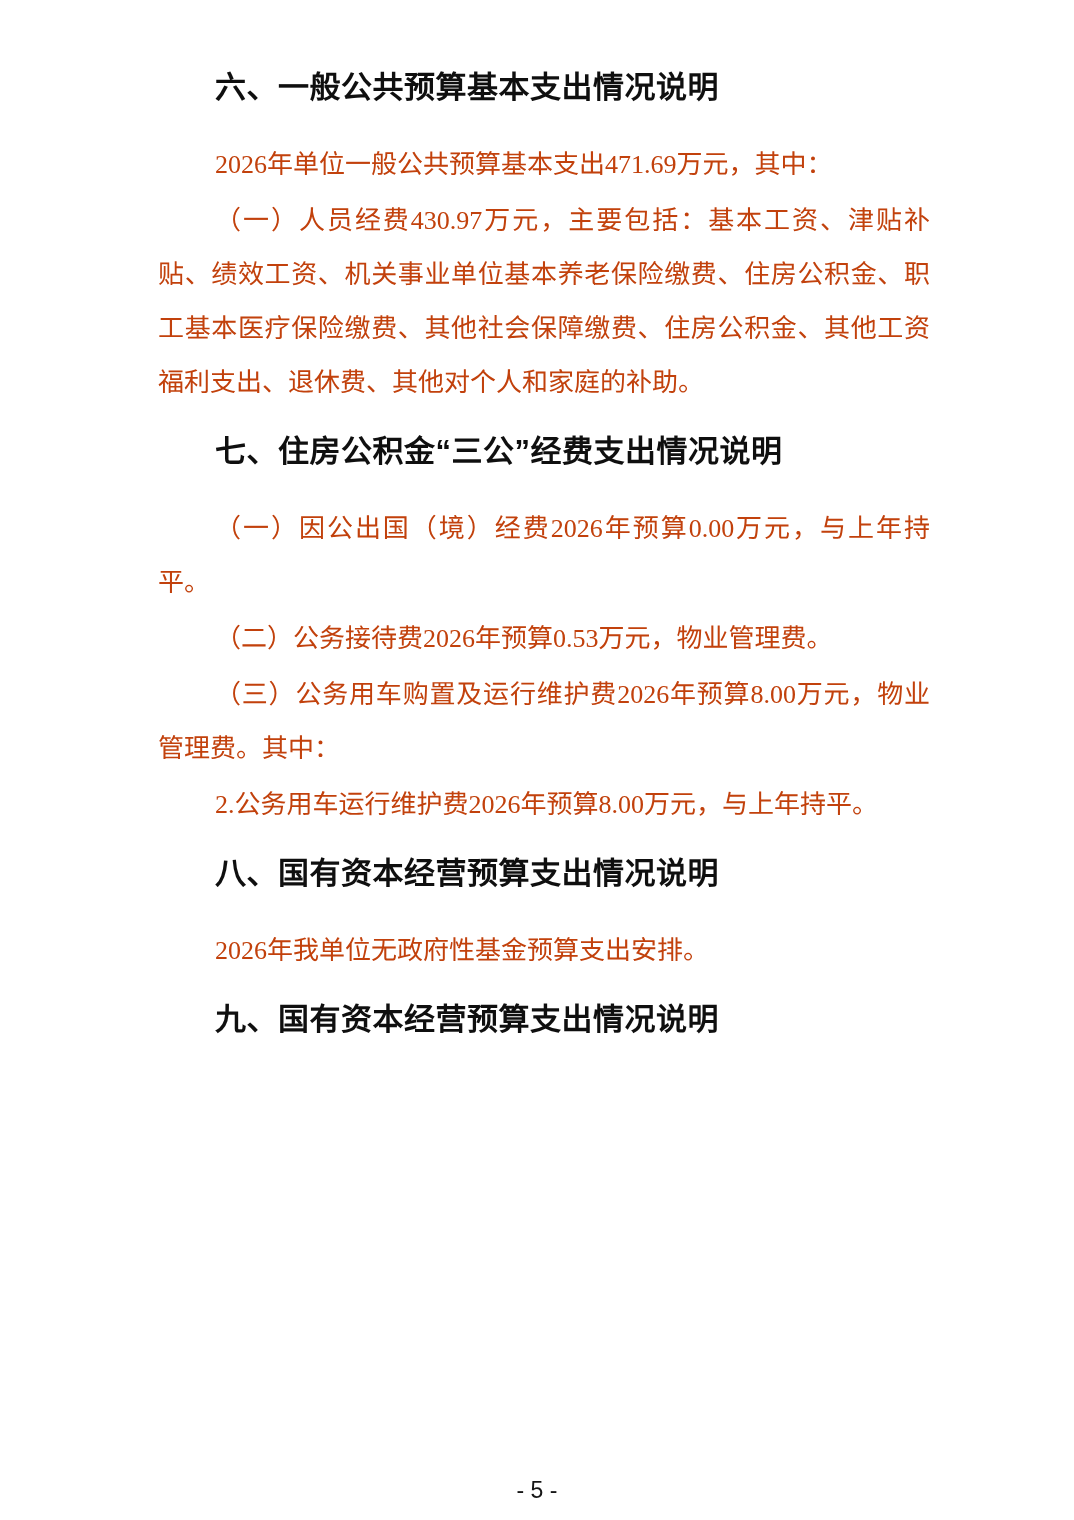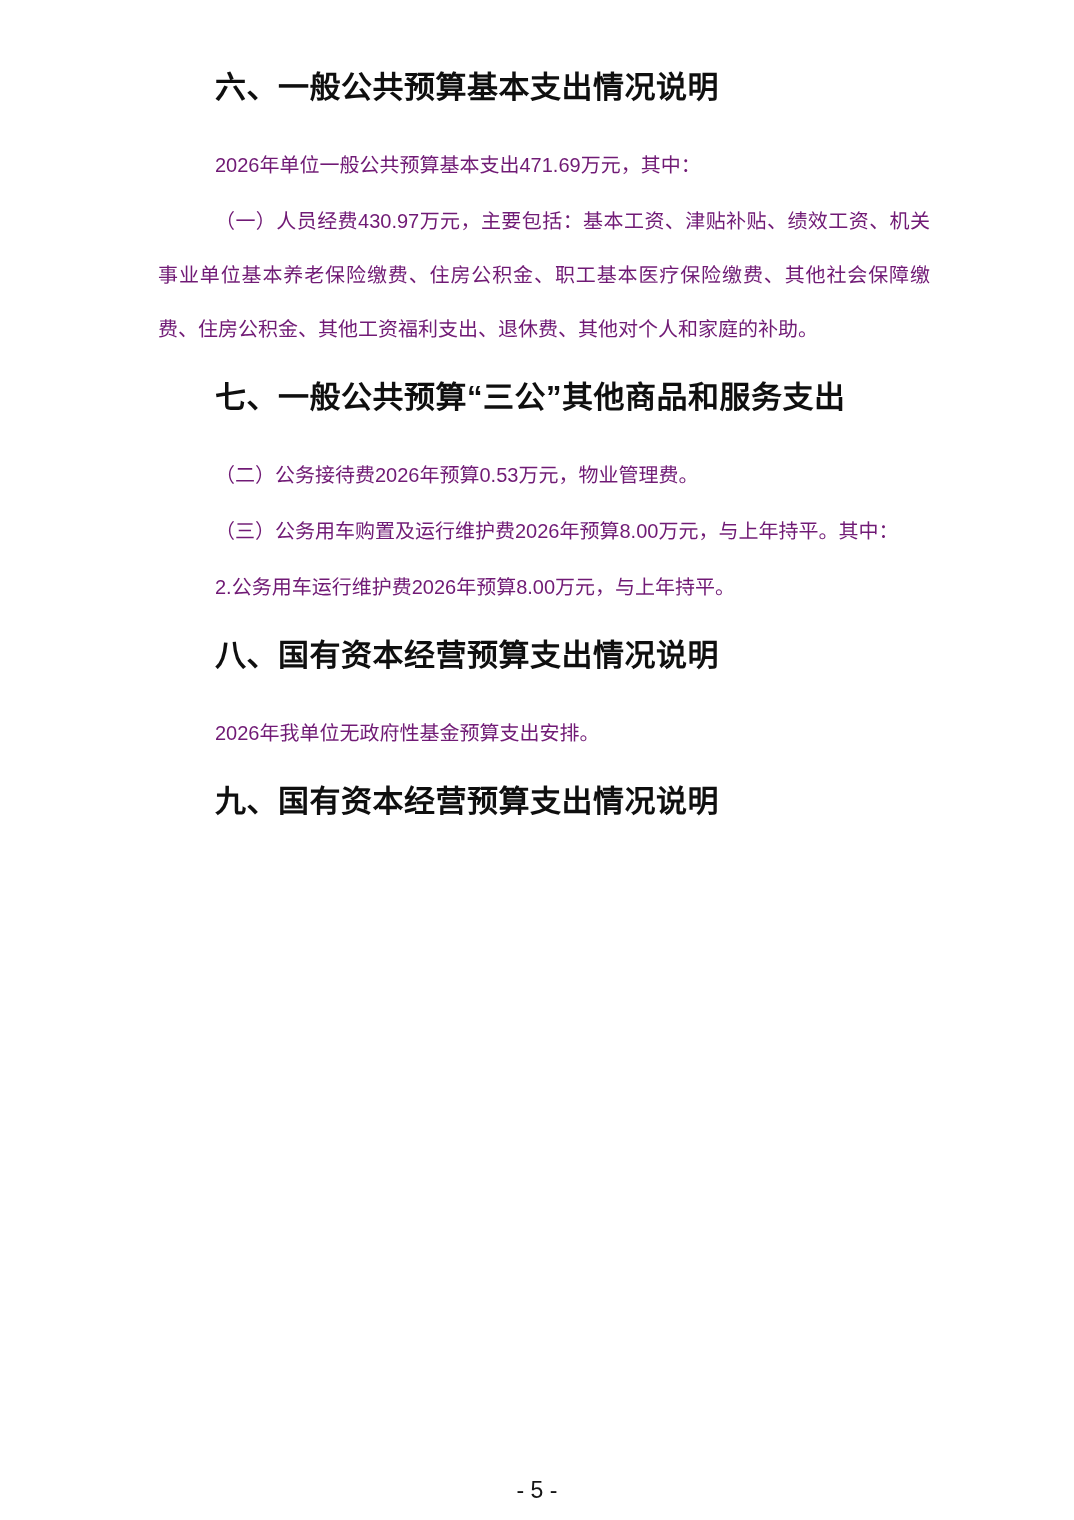--- a/index.html
+++ b/index.html
@@ -23,24 +23,24 @@
     font-family: "Liberation Sans", "DejaVu Sans", sans-serif;
     font-weight: 700;
     font-size: 31px;
     line-height: 36px;
     color: #0f0f0f;
     margin: 24px 0 32px 0;
     text-indent: 57px;
     letter-spacing: 0.5px;
   }
   p.para {
-    font-family: Liberation Sans, sans-serif;
-    font-size: 20px;
+    font-family: Liberation Serif, serif;
+    font-size: 26px;
     line-height: 54px;
-    color: #701a75;
+    color: #c2410c;
     margin: 0 0 2px 0;
     text-indent: 57px;
     text-align: justify;
     text-align-last: left;
     text-justify: inter-character;
     word-break: break-all;
   }
   .page-footer {
     position: absolute;
     top: 1477px;
@@ -59,23 +59,24 @@
 <div class="page">
   <main class="content">
 
     <section>
       <h2 class="section-heading">六、一般公共预算基本支出情况说明</h2>
       <p class="para">2026年单位一般公共预算基本支出471.69万元，其中：</p>
       <p class="para">（一）人员经费430.97万元，主要包括：基本工资、津贴补贴、绩效工资、机关事业单位基本养老保险缴费、住房公积金、职工基本医疗保险缴费、其他社会保障缴费、住房公积金、其他工资福利支出、退休费、其他对个人和家庭的补助。</p>
     </section>
 
     <section>
-      <h2 class="section-heading">七、一般公共预算“三公”其他商品和服务支出</h2>
+      <h2 class="section-heading">七、住房公积金“三公”经费支出情况说明</h2>
+      <p class="para">（一）因公出国（境）经费2026年预算0.00万元，与上年持平。</p>
       <p class="para">（二）公务接待费2026年预算0.53万元，物业管理费。</p>
-      <p class="para">（三）公务用车购置及运行维护费2026年预算8.00万元，与上年持平。其中：</p>
+      <p class="para">（三）公务用车购置及运行维护费2026年预算8.00万元，物业管理费。其中：</p>
       <p class="para">2.公务用车运行维护费2026年预算8.00万元，与上年持平。</p>
     </section>
 
     <section>
       <h2 class="section-heading">八、国有资本经营预算支出情况说明</h2>
       <p class="para">2026年我单位无政府性基金预算支出安排。</p>
     </section>
 
     <section>
       <h2 class="section-heading">九、国有资本经营预算支出情况说明</h2>

